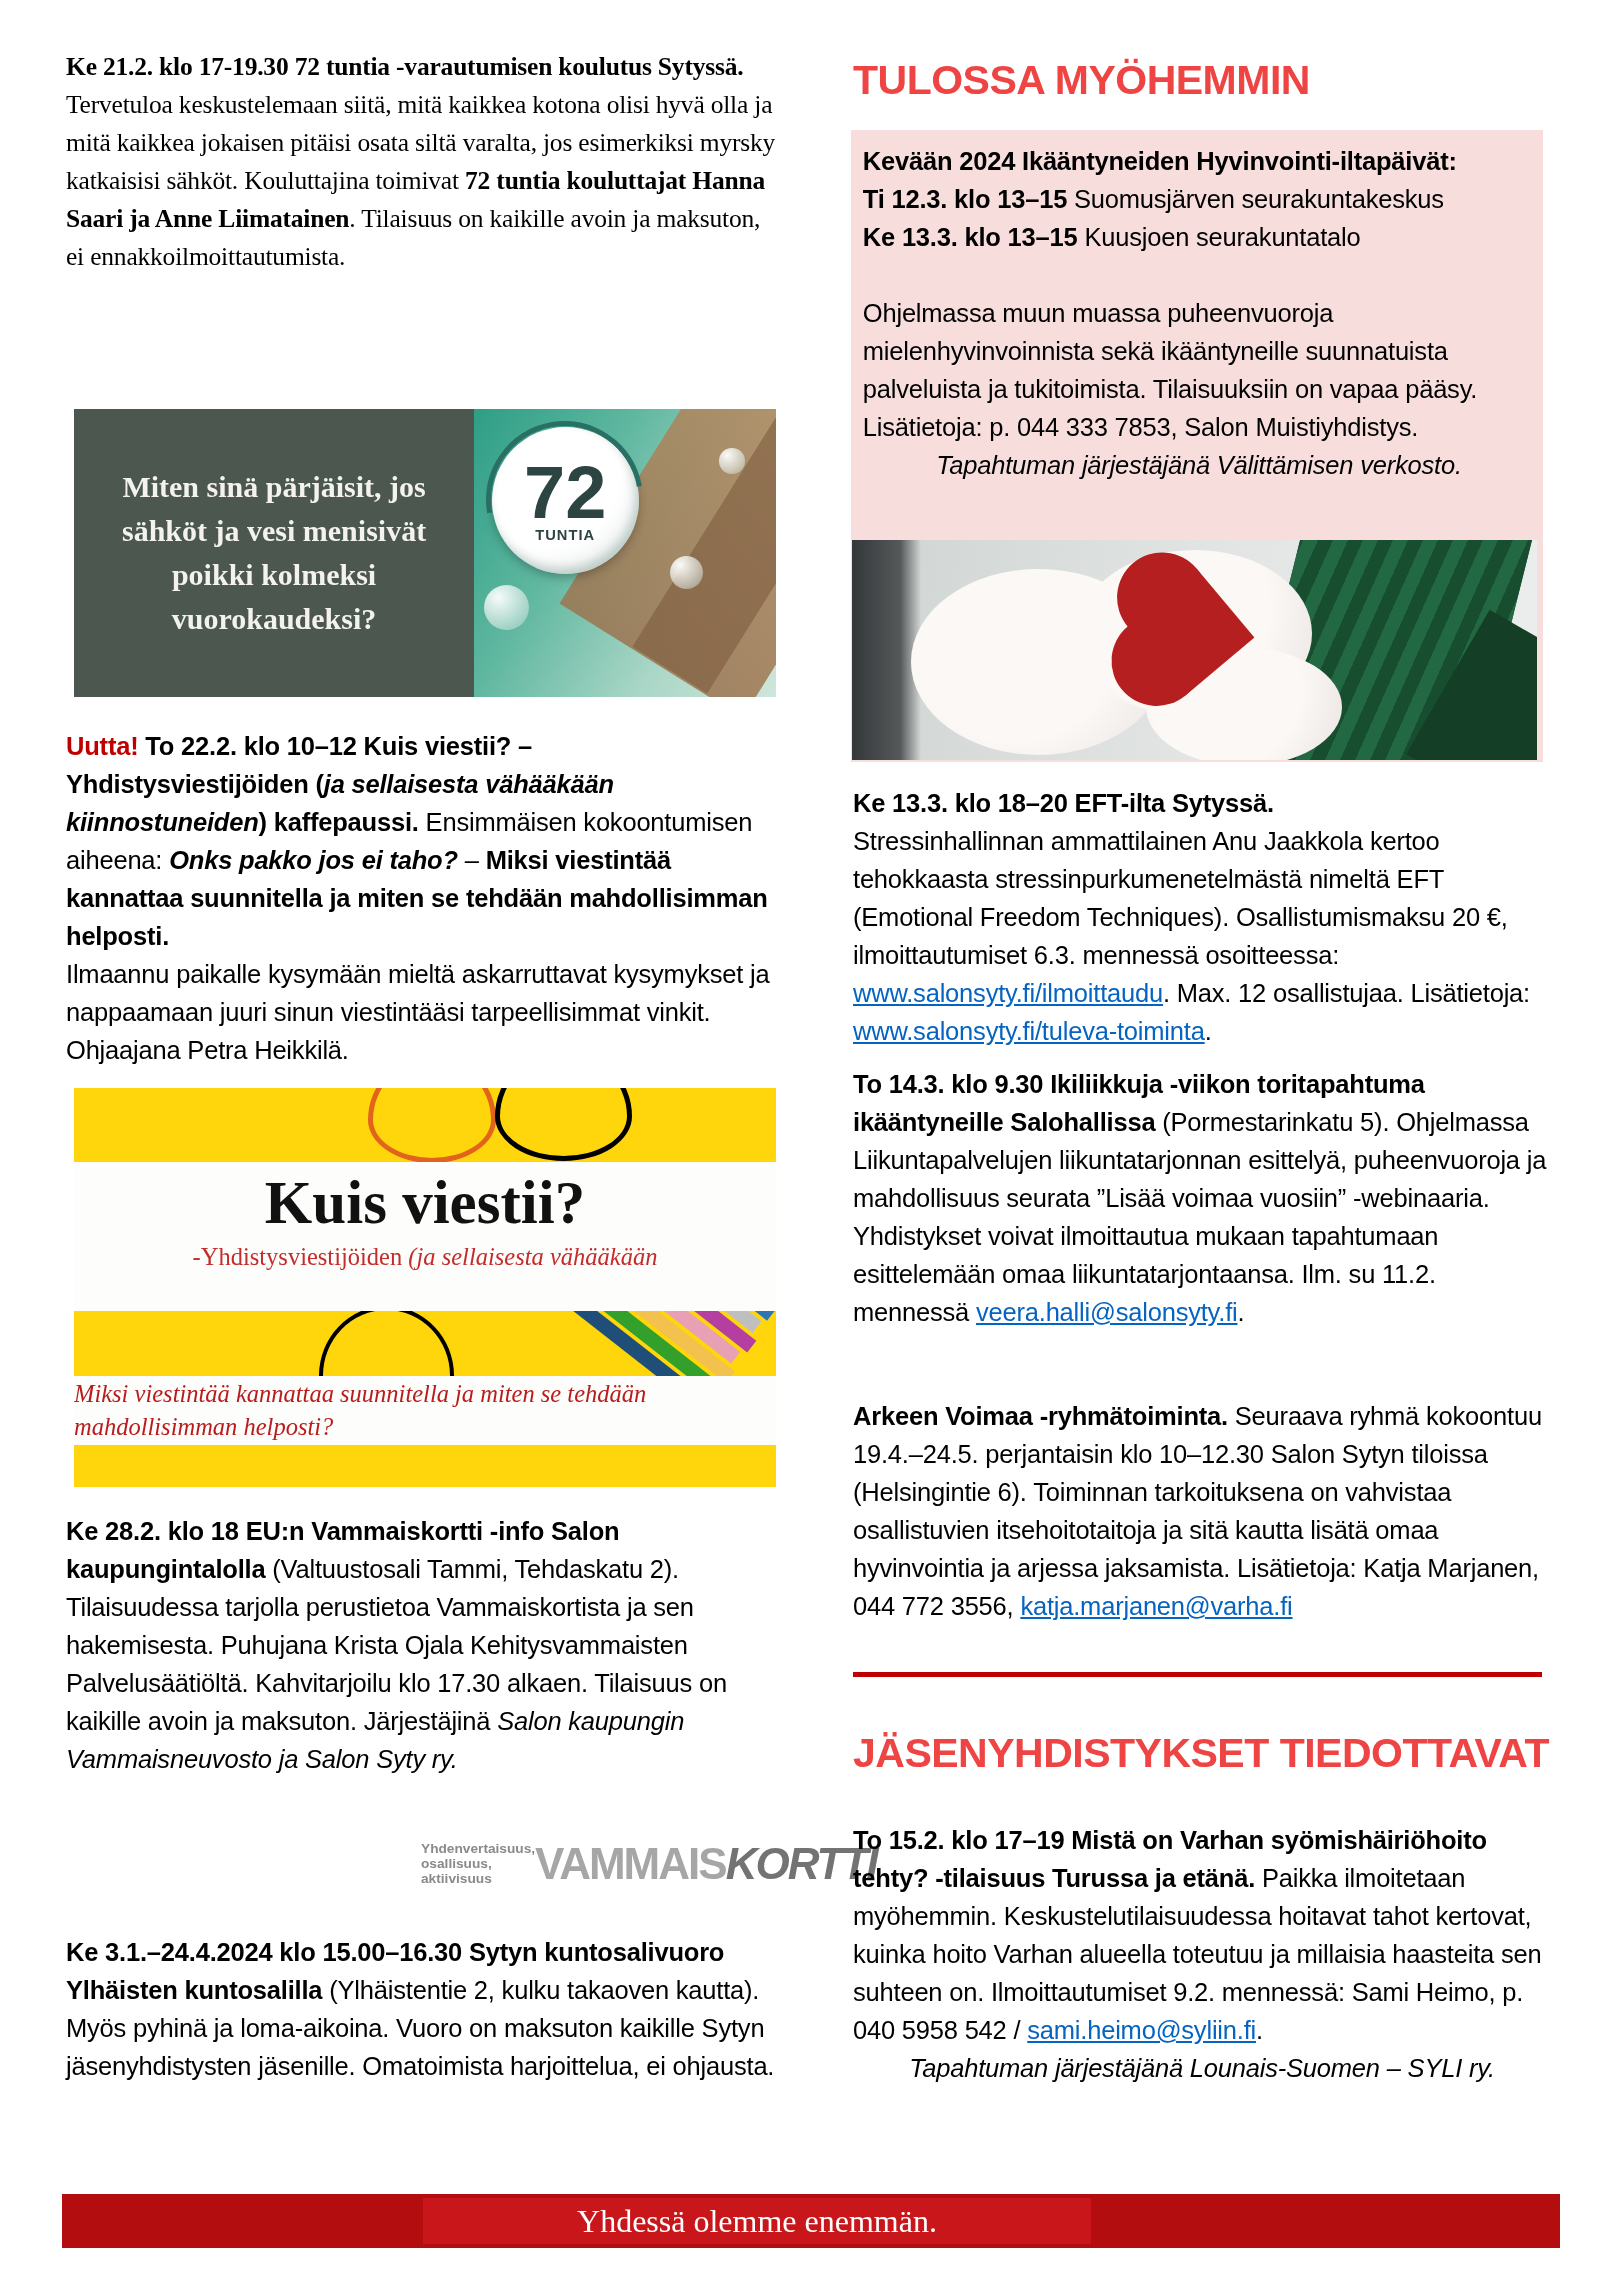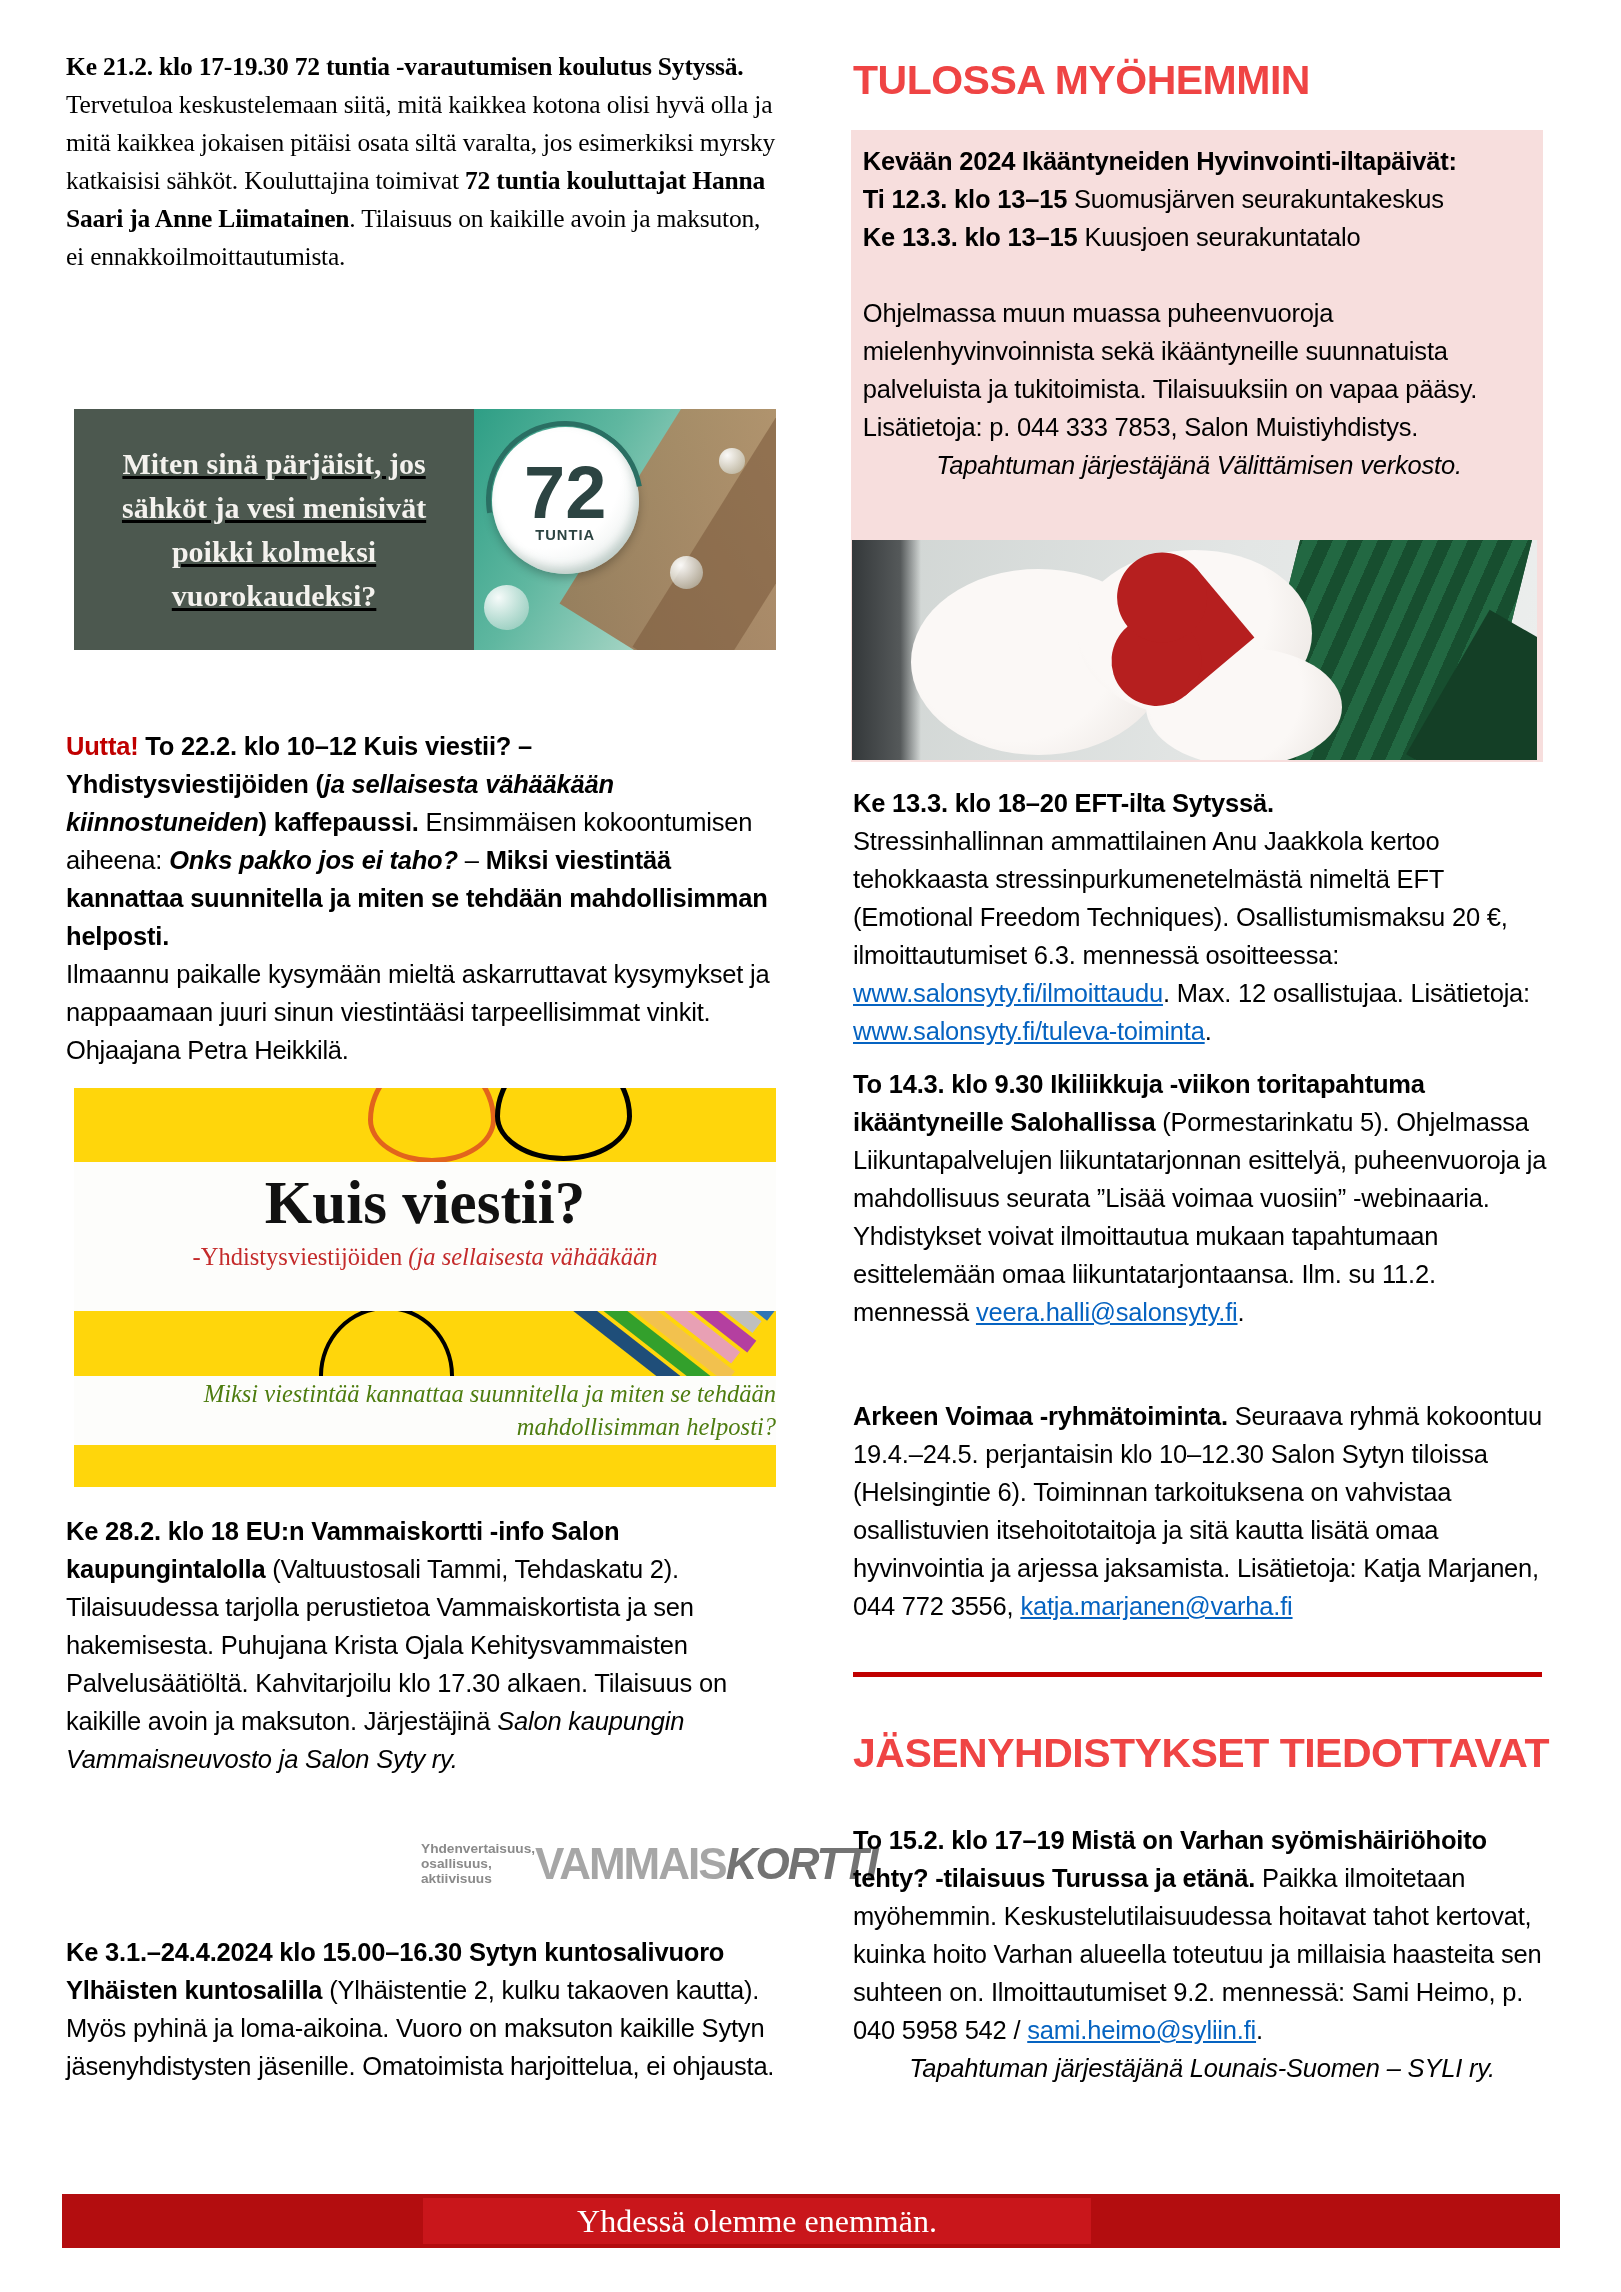--- a/index.html
+++ b/index.html
@@ -9,21 +9,21 @@
   .b{font-weight:bold;}
   .i{font-style:italic;text-align:center;}
   .bi{font-weight:bold;font-style:italic;}
   .red{color:#C00000;}
   .link{color:#0563C1;text-decoration:underline;cursor:pointer;}
   .abs{position:absolute;}
   .col-heading{font-size:41px;font-weight:bold;color:#ef4444;letter-spacing:-0.5px;
                font-family:"Liberation Sans",sans-serif;}
 
   
-  .banner72{left:74px;top:409px;width:702px;height:241px;display:flex;overflow:hidden;text-decoration:underline;}
+  .banner72{left:74px;top:409px;width:702px;height:288px;display:flex;overflow:hidden;}
   .b72-left{width:57%;height:100%;background:#4c584f;display:flex;align-items:center;justify-content:center;}
   .b72-question{color:#f4f2ee;font-family:"Liberation Serif",serif;font-weight:bold;
                 font-size:30px;line-height:44px;text-align:center;width:323px;}
   .b72-right{width:43%;height:100%;position:relative;
              background:linear-gradient(120deg,#2e9e85 0%,#5fb7a0 35%,#a9d6c6 70%,#cfe6dc 100%);}
   .b72-corridor{position:absolute;left:147px;top:-19.6px;width:216px;height:294px;
                 background:linear-gradient(180deg,#b3895f,#9c7450);transform:rotate(32deg);opacity:.85;}
   .b72-corridor2{position:absolute;left:235px;top:-29px;width:88px;height:314px;
                  background:#7d5b3e;transform:rotate(32deg);opacity:.6;}
   .bubble{position:absolute;border-radius:50%;
@@ -41,22 +41,22 @@
   
   .poster{left:74px;top:1088px;width:702px;height:399px;background:#FFD60B;overflow:hidden;}
   .poster-band{position:absolute;left:0;width:100%;background:#fdfdfb;}
   .pband1{top:74px;height:149px;}
   .pband2{top:288px;height:69px;}
   .poster-title{position:absolute;top:80px;width:100%;text-align:center;
                 font-family:"Liberation Serif",serif;font-weight:bold;font-size:61px;color:#111;}
   .poster-sub{position:absolute;width:100%;text-align:center;color:#c42b2b;
               font-family:"Liberation Serif",serif;font-size:24.5px;}
   .psub1{top:155px;}  .psub2{top:188px;}
-  .poster-tag{position:absolute;width:100%;text-align:right;font-family:"Liberation Serif",serif;
-              font-style:italic;font-size:24.5px;color:#4d7c0f;}
+  .poster-tag{position:absolute;width:100%;text-align:left;font-family:"Liberation Serif",serif;
+              font-style:italic;font-size:24.5px;color:#b91c1c;}
   .ptag1{top:292px;} .ptag2{top:325px;}
   .sbubble{position:absolute;border:5.9px solid #000;border-radius:50% 50% 50% 50%/60% 60% 40% 40%;
            background:transparent;}
   .sb-orange{border-color:#e2641c;left:294px;top:-33px;width:118px;height:98px;}
   .sb-black{left:421px;top:-39px;width:127px;height:102px;}
   .sb-mid{left:245px;top:218px;width:127px;height:108px;border-width:4.9px;}
   .pencils-svg{position:absolute;right:0;top:186px;}
 
   
   .kortti{left:421px;top:1811px;width:353px;height:123px;display:flex;align-items:center;}

